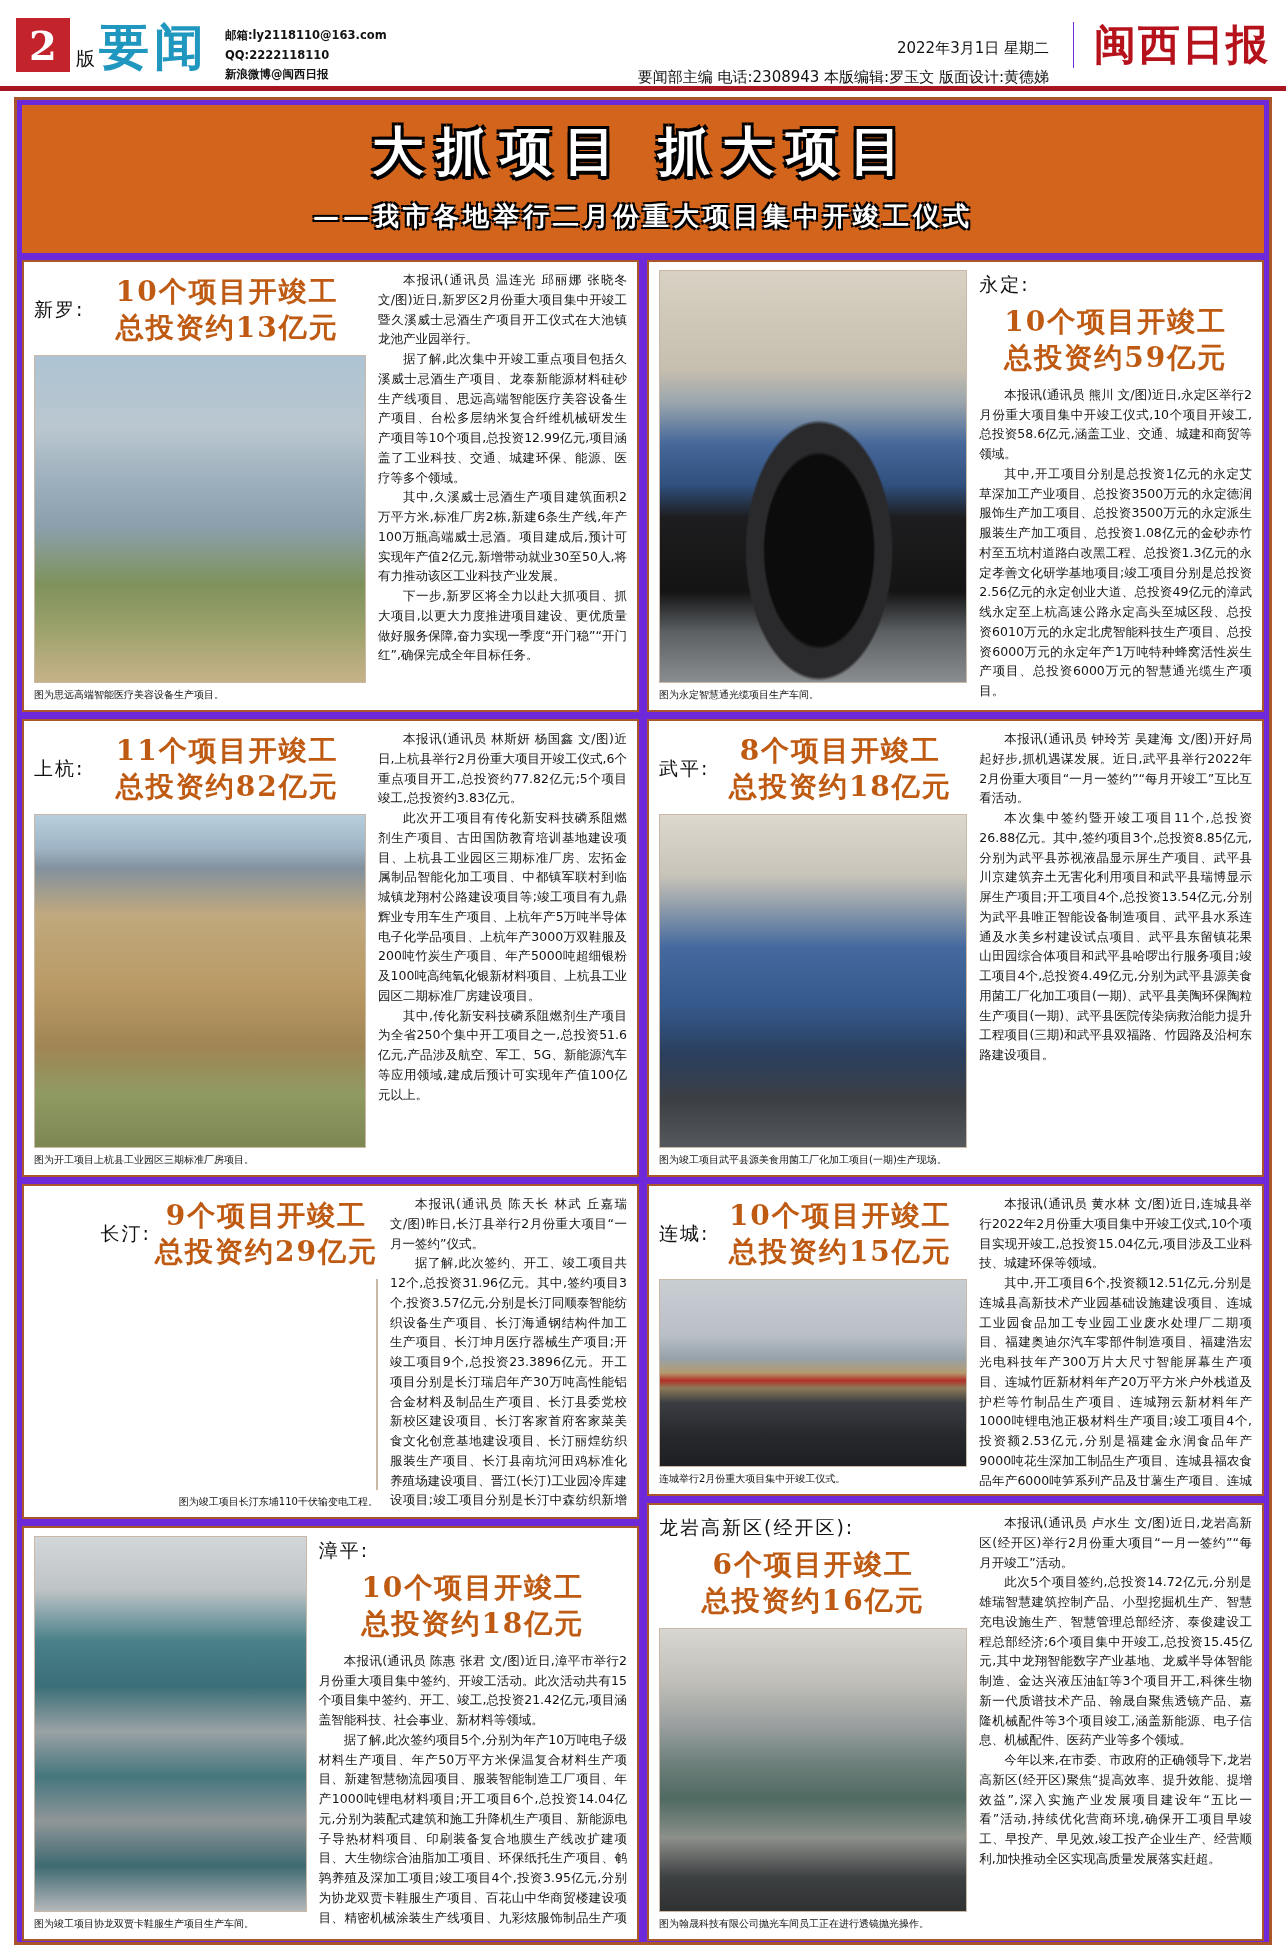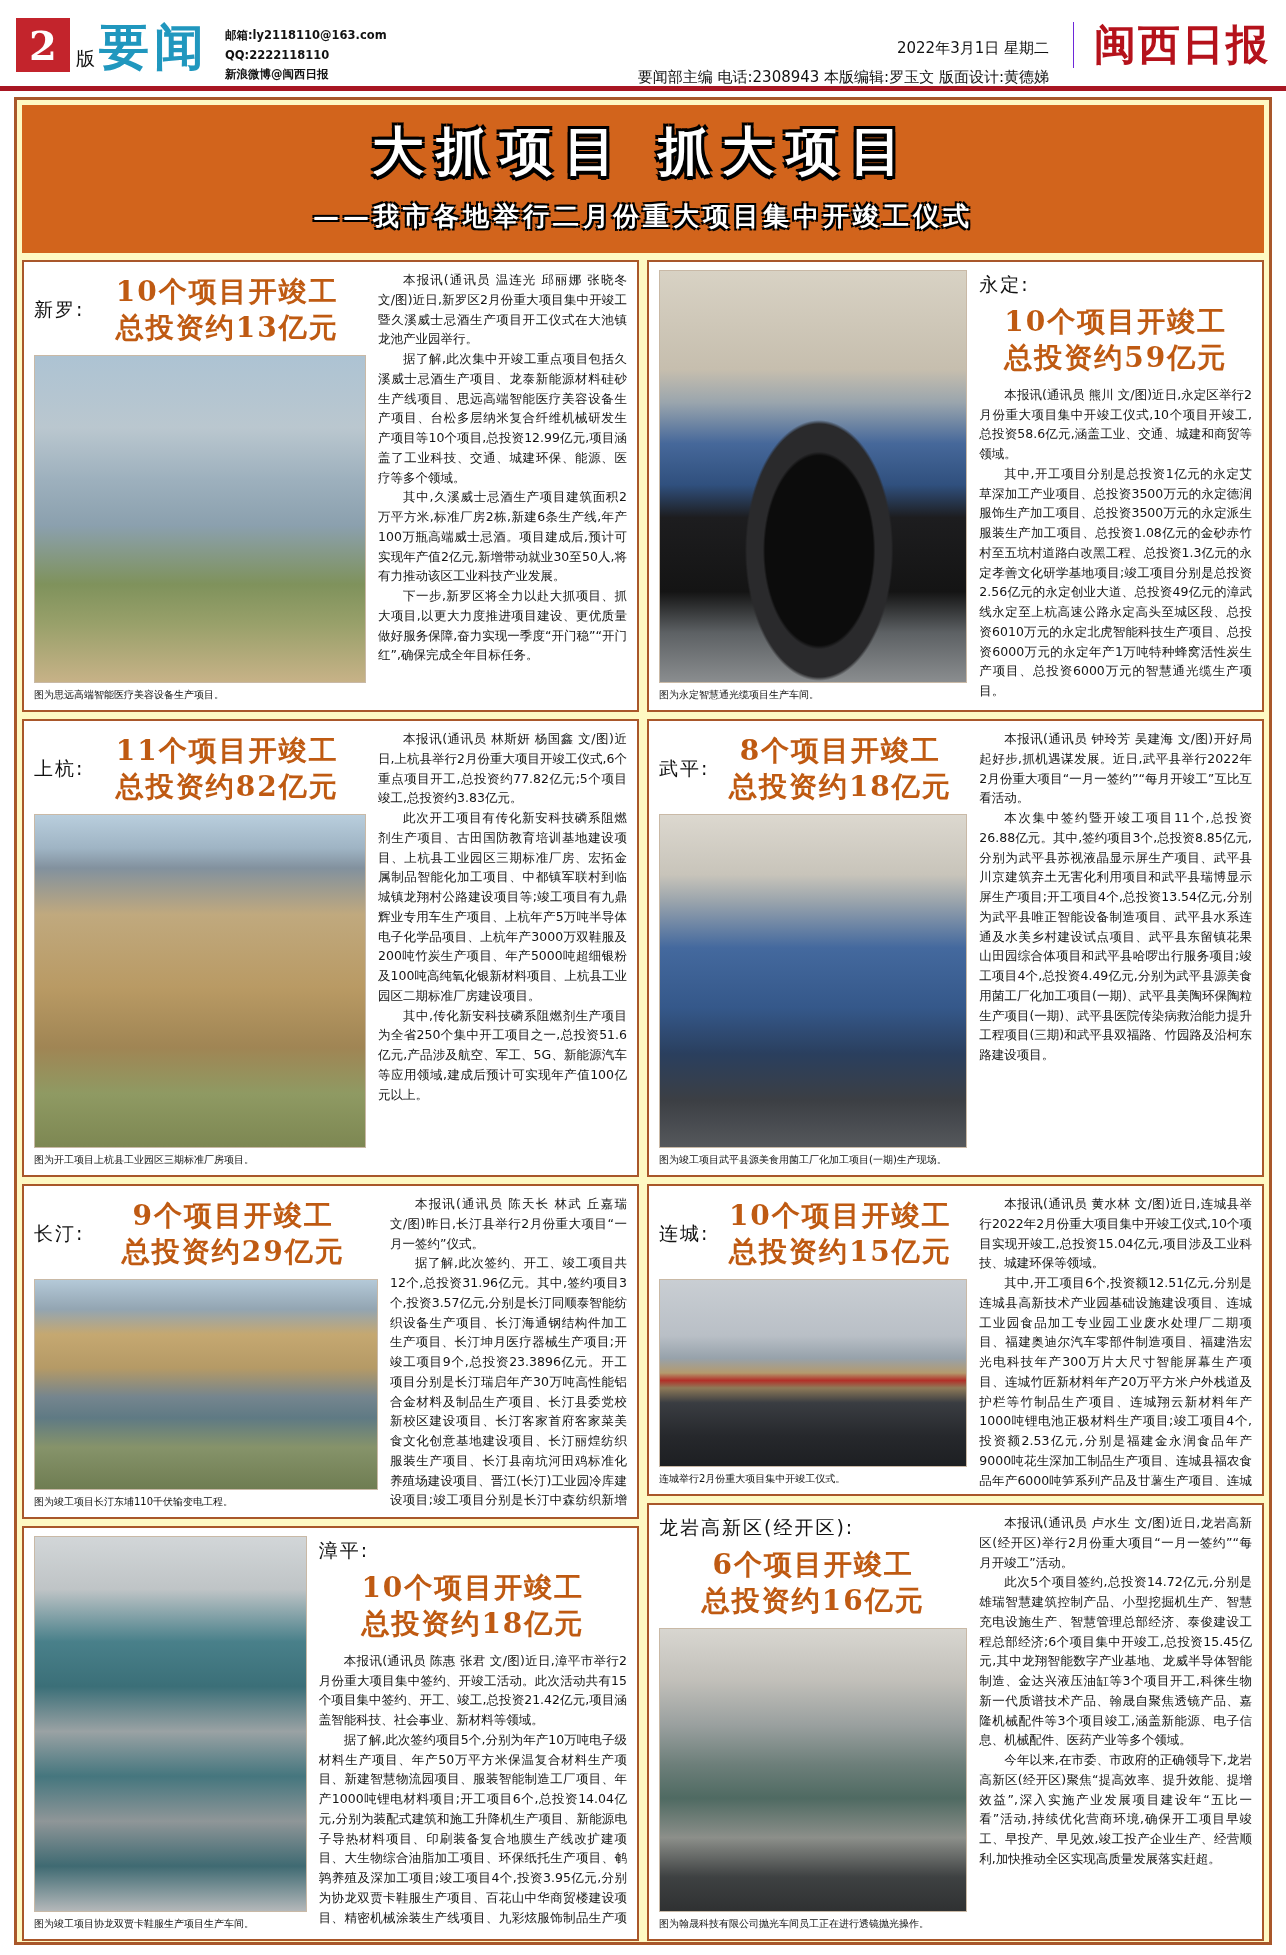--- a/index.html
+++ b/index.html
@@ -9,33 +9,33 @@
   .header{height:86px;padding:8px 16px 0 16px;box-sizing:border-box;display:flex;align-items:flex-start;}
   .page-badge{background:#c3242c;color:#fff;width:54px;height:54px;font-size:40px;font-weight:bold;display:flex;align-items:center;justify-content:center;margin-top:10px;font-family:"DejaVu Serif",serif;}
   .ban-char{font-size:19px;margin:38px 4px 0 6px;color:#111;}
   .section-word{font-size:50px;font-weight:bold;color:#2097be;letter-spacing:5px;margin-top:6px;font-family:"DejaVu Serif",serif;}
   .contact{font-size:11.5px;font-weight:bold;margin:18px 0 0 16px;line-height:1.7;color:#111;}
   .header-right{margin-left:auto;text-align:right;font-size:15px;color:#111;margin-top:26px;line-height:1.9;white-space:nowrap;}
   .masthead{font-size:42px;color:#b5121b;font-weight:bold;font-family:"DejaVu Serif",serif;margin:14px 0 0 24px;padding-left:20px;border-left:1px solid #6d28d9;letter-spacing:2px;line-height:1.1;}
   .red-rule{height:5px;background:#a81622;}
 
   
-  .frame{margin:6px 14px 0 14px;border:3px solid #a9572a;padding:5px;box-sizing:border-box;height:1848px;overflow:hidden;background:#fef9c3;}
+  .frame{margin:6px 14px 0 14px;border:3px solid #a9572a;padding:5px;box-sizing:border-box;height:1848px;overflow:hidden;background:#6d28d9;}
   .banner{background:#d2641c;height:148px;text-align:center;padding-top:12px;box-sizing:border-box;}
   .banner-title{font-size:52px;font-weight:bold;color:#fff;letter-spacing:12px;font-family:"DejaVu Serif",serif;
     text-shadow:3px 3px 0 #000,-3px 3px 0 #000,3px -3px 0 #000,-3px -3px 0 #000,0 4px 0 #000;}
   .banner-sub{font-size:26px;font-weight:bold;color:#fff;letter-spacing:4px;margin-top:12px;font-family:"DejaVu Serif",serif;
     text-shadow:2px 2px 0 #000,-2px 2px 0 #000,2px -2px 0 #000,-2px -2px 0 #000;}
 
   
   .grid{display:flex;gap:8px;margin-top:7px;}
   .col{flex:1;display:flex;flex-direction:column;gap:7px;min-width:0;}
   .cell{border:2px solid #a9572a;box-sizing:border-box;padding:8px 10px;display:flex;gap:12px;overflow:hidden;background:#fff;}
   .sub-left{width:56%;display:flex;flex-direction:column;min-width:0;}
-  .sub-left.w58{width:58%;} .sub-left.w52{width:52%;justify-content:space-between;} .sub-left.w46{width:46%;}
+  .sub-left.w58{width:58%;align-items:flex-end;} .sub-left.w52{width:52%;justify-content:space-between;} .sub-left.w46{width:46%;}
   .sub-right{flex:1;min-width:0;display:flex;flex-direction:column;}
   .headline-row{display:flex;align-items:center;gap:4px;margin:4px 0 8px 0;}
   .headline-stack{margin:2px 0 8px 0;}
   .region{font-size:19px;color:#111;white-space:nowrap;letter-spacing:2px;}
   .headline{flex:1;text-align:center;color:#bf5a12;font-weight:bold;font-size:28px;line-height:1.3;font-family:"DejaVu Serif",serif;letter-spacing:2px;}
   .headline-stack .headline{margin-top:6px;}
   .photo{flex:1;min-height:0;border:1px solid #c9b9a6;}
   .caption{font-size:10px;margin-top:5px;line-height:1.4;color:#111;}
   .body-text{flex:1;overflow:hidden;}
   .body-text p{margin:0;text-indent:2em;font-size:12.5px;line-height:1.58;text-align:justify;color:#141414;}

